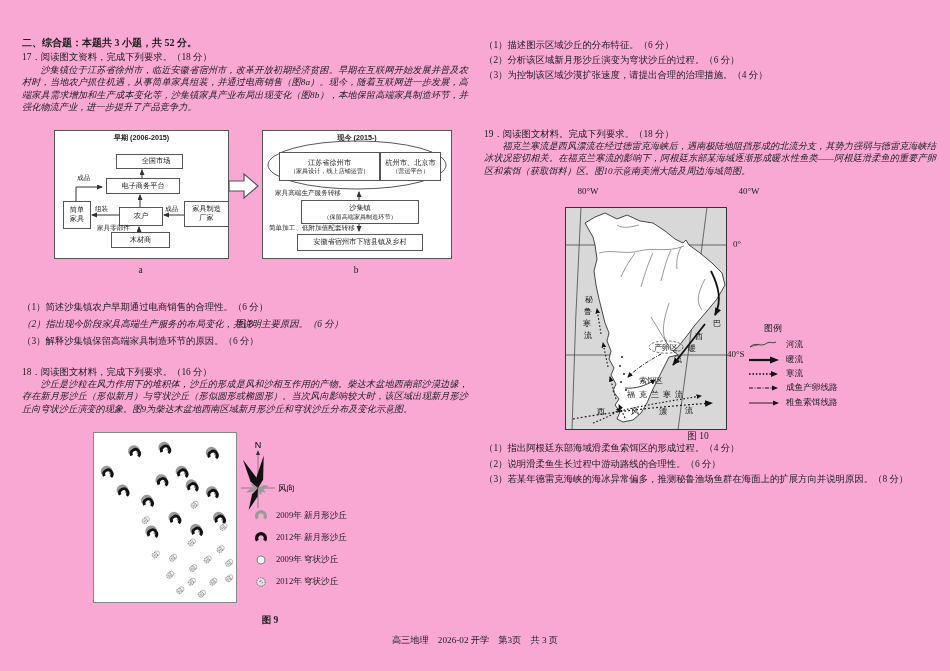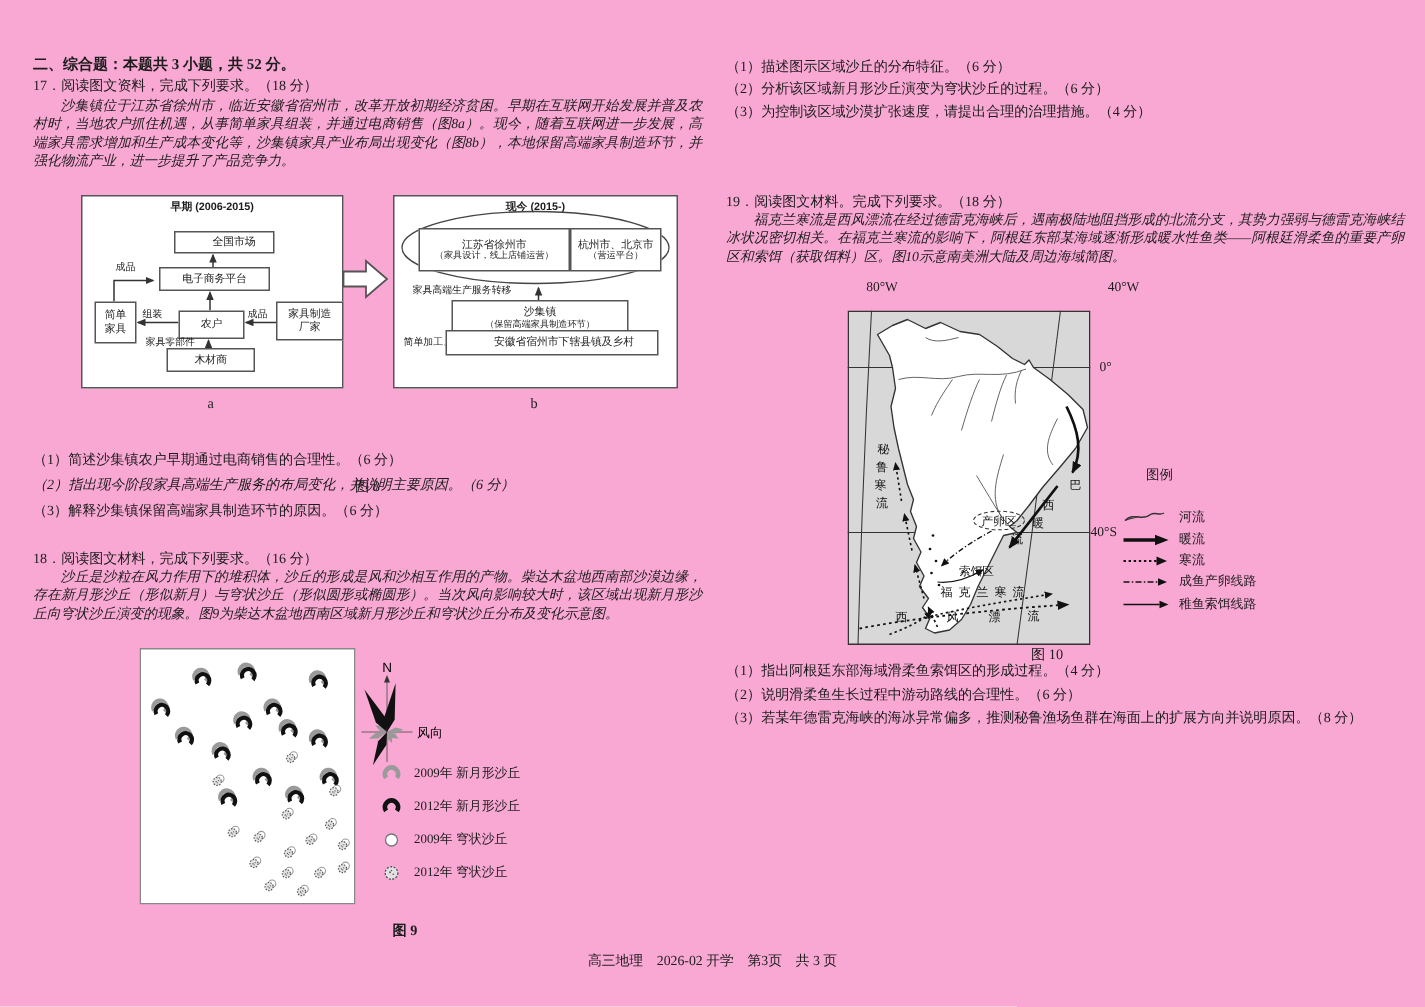--- a/index.html
+++ b/index.html
@@ -100,21 +100,21 @@
     <div class="dbox" style="left:117px;top:21px;width:59px;height:27px;">
         <span>杭州市、北京市</span>
         <span class="sub">（营运平台）</span>
       </div>
     <div class="dlabel" style="left:12px;top:58px;">家具高端生产服务转移</div>
     <div class="dbox" style="left:38px;top:69px;width:116px;height:22px;">
         <span>沙集镇</span>
         <span class="sub">（保留高端家具制造环节）</span>
       </div>
     <div class="dlabel" style="left:6px;top:93px;">简单加工、低附加值配套转移</div>
-    <div class="dbox" style="left:34px;top:89px;width:124px;height:15px;padding-left:16px;">
+    <div class="dbox" style="left:34px;top:103px;width:124px;height:15px;">
         <span>安徽省宿州市下辖县镇及乡村</span>
       </div>
   </div>
 
   <div class="abs cap" style="left:54px;top:265px;width:173px;">a</div>
   <div class="abs cap" style="left:262px;top:265px;width:188px;">b</div>
   <div class="abs cap" style="left:22px;top:282px;width:446px;margin-top:36px;">图 8</div>
 
   <div class="abs qlist" style="left:22px;top:299px;">
     <div style="line-height:17px;">（1）简述沙集镇农户早期通过电商销售的合理性。（6 分）</div>
@@ -440,21 +440,21 @@
       <text x="36" y="207">西</text>
       <text x="70" y="207">风</text>
       <text x="98" y="207">漂</text>
       <text x="124" y="206">流</text>
     </g>
   </svg>
 
   <div class="abs maplabel" style="left:733px;top:239px;">0°</div>
   <div class="abs maplabel" style="left:727px;top:349px;">40°S</div>
 
-  <div class="abs" style="left:764px;top:310px;font-size:9px;">图例</div>
+  <div class="abs" style="left:764px;top:322px;font-size:9px;">图例</div>
   <div class="abs" style="left:748px;top:338px;">
     <div class="leg10item">
       <svg width="34" height="10" viewBox="0 0 34 10">
           <path d="M2,7 C8,1 13,8 19,3 C22,1 25,4 28,2" fill="none" stroke="#333" stroke-width="0.9"></path>
           <path d="M2,7 C6,5 9,6 11,4" fill="none" stroke="#333" stroke-width="0.7"></path>
         </svg>
       <span>河流</span>
     </div>
     <div class="leg10item">
       <svg width="34" height="10" viewBox="0 0 34 10">

